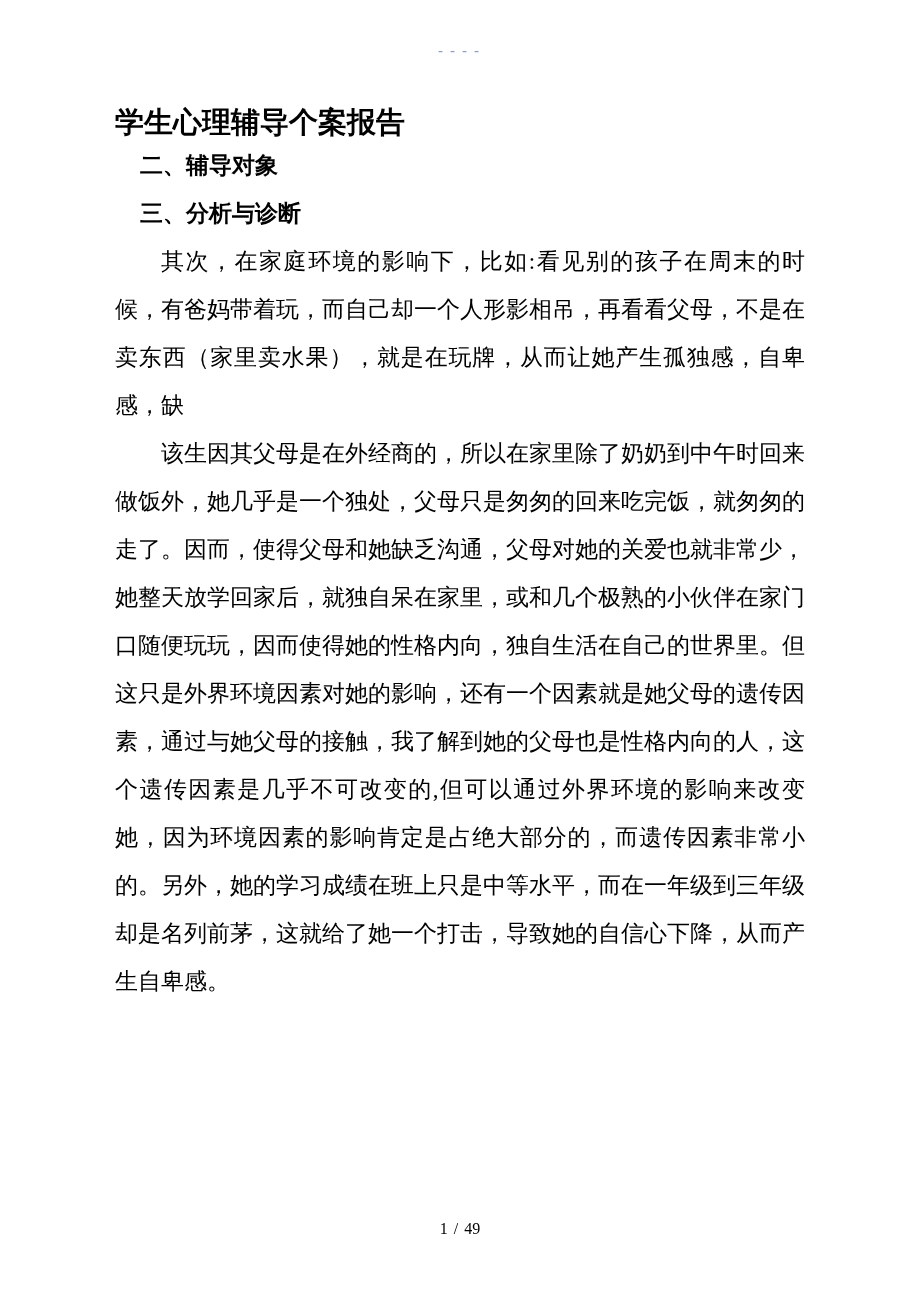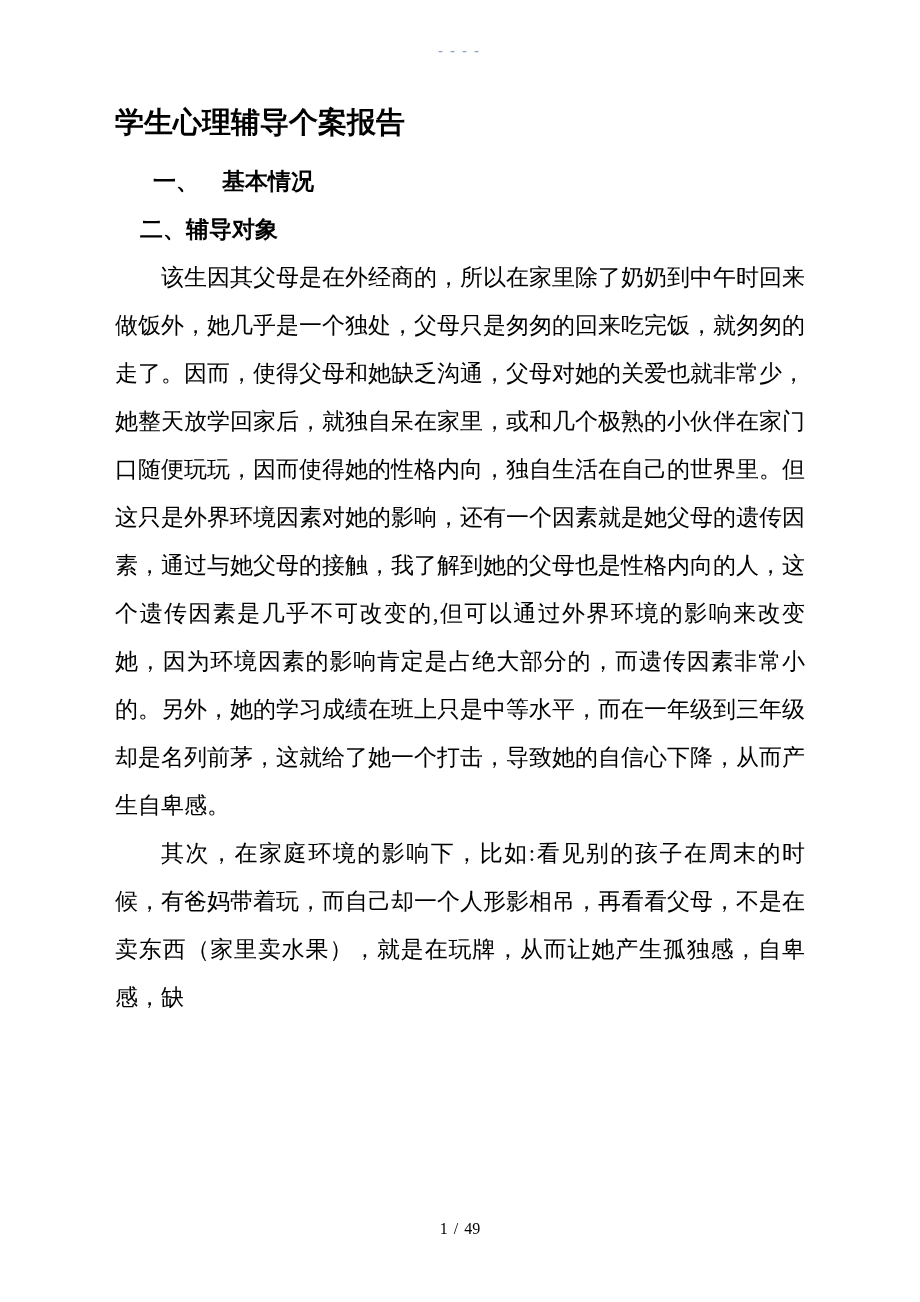--- a/index.html
+++ b/index.html
@@ -71,29 +71,29 @@
 </style>
 </head>
 <body>
 
 <div class="page">
 
   <div class="header-dashes">----</div>
 
   <h1 class="doc-title">学生心理辅导个案报告</h1>
 
-  <h2 class="heading heading-one">一、　基本情况</h2>
 
 
 
   <h2 class="heading heading-two">二、辅导对象</h2>
 
 
+  <h2 class="heading heading-three">三、分析与诊断</h2>
+
+  <p class="body-para">其次，在家庭环境的影响下，比如:看见别的孩子在周末的时候，有爸妈带着玩，而自己却一个人形影相吊，再看看父母，不是在卖东西（家里卖水果），就是在玩牌，从而让她产生孤独感，自卑感，缺</p>
 
   <p class="body-para">该生因其父母是在外经商的，所以在家里除了奶奶到中午时回来做饭外，她几乎是一个独处，父母只是匆匆的回来吃完饭，就匆匆的走了。因而，使得父母和她缺乏沟通，父母对她的关爱也就非常少，她整天放学回家后，就独自呆在家里，或和几个极熟的小伙伴在家门口随便玩玩，因而使得她的性格内向，独自生活在自己的世界里。但这只是外界环境因素对她的影响，还有一个因素就是她父母的遗传因素，通过与她父母的接触，我了解到她的父母也是性格内向的人，这个遗传因素是几乎不可改变的,但可以通过外界环境的影响来改变她，因为环境因素的影响肯定是占绝大部分的，而遗传因素非常小的。另外，她的学习成绩在班上只是中等水平，而在一年级到三年级却是名列前茅，这就给了她一个打击，导致她的自信心下降，从而产生自卑感。</p>
-
-  <p class="body-para">其次，在家庭环境的影响下，比如:看见别的孩子在周末的时候，有爸妈带着玩，而自己却一个人形影相吊，再看看父母，不是在卖东西（家里卖水果），就是在玩牌，从而让她产生孤独感，自卑感，缺</p>
 
   <div class="footer">
     <span>1</span><span>/</span><span>49</span>
   </div>
 
 </div>
 
 </body></html>

